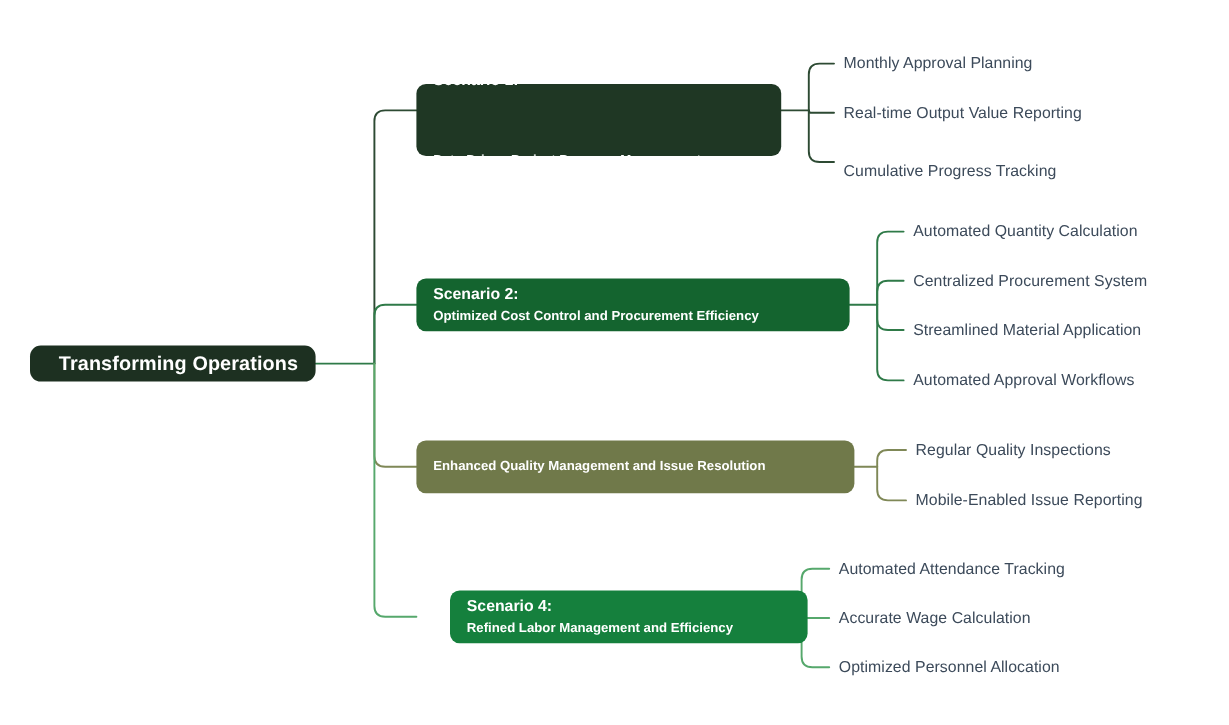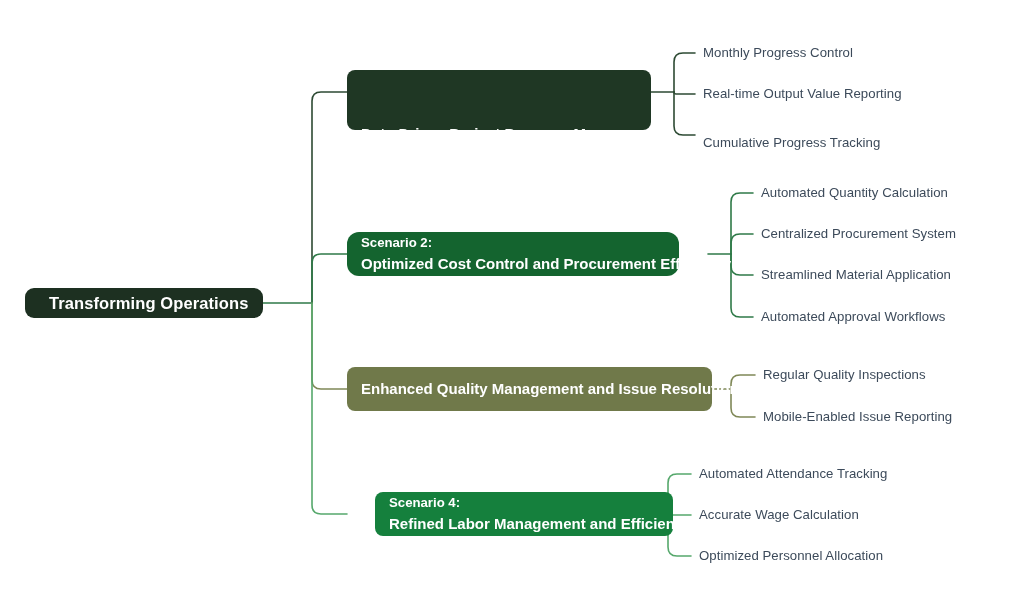--- a/index.html
+++ b/index.html
@@ -69,21 +69,21 @@
     border-radius: 8px;
   }
   .branch-line1 {
     font-size: 13.2px;
     font-weight: bold;
     line-height: 1.18;
     white-space: nowrap;
     margin-bottom: 5px;
   }
   .branch-line2 {
-    font-size: 15px;
+    font-size: 11px;
     font-weight: bold;
     line-height: 1.18;
     white-space: nowrap;
   }
 
   
   .leaf {
     position: absolute;
     font-size: 13.2px;
     color: #3c4a5a;
@@ -119,24 +119,24 @@
       <path d="M 668 514 V 514 Q 668 515 669 515 H 691" stroke="#56a86c"></path>
       <path d="M 668 514 V 547 Q 668 556 677 556 H 691" stroke="#56a86c"></path>
     </svg>
 <div class="node node-root" style="left: 25px; top: 288px; width: 238px; height: 30px; background: rgb(29, 48, 33);">
       <div class="root-label">Transforming Operations</div>
     </div>
     <div class="node node-branch" style="left: 347px; top: 70px; width: 304px; height: 60px; background: rgb(31, 55, 36); gap: 48px;">
       <div class="branch-line1">Scenario 1:</div>
       <div class="branch-line2">Data-Driven Project Progress Management</div>
     </div>
-    <div class="leaf" style="left: 703px; top: 46px;">Monthly Progress Control</div>
+    <div class="leaf" style="left: 703px; top: 46px;">Monthly Approval Planning</div>
     <div class="leaf" style="left: 703px; top: 87px;">Real-time Output Value Reporting</div>
     <div class="leaf" style="left: 703px; top: 136px;">Cumulative Progress Tracking</div>
-    <div class="node node-branch" style="left: 347px; top: 232px; width: 332px; height: 44px; background: rgb(20, 100, 47); border-radius: 12px;">
+    <div class="node node-branch" style="left: 347px; top: 232px; width: 361px; height: 44px; background: rgb(20, 100, 47);">
       <div class="branch-line1">Scenario 2:</div>
       <div class="branch-line2">Optimized Cost Control and Procurement Efficiency</div>
     </div>
     <div class="leaf" style="left: 761px; top: 186px;">Automated Quantity Calculation</div>
     <div class="leaf" style="left: 761px; top: 268px;">Streamlined Material Application</div>
     <div class="leaf" style="left: 761px; top: 227px;">Centralized Procurement System</div>
     <div class="leaf" style="left: 761px; top: 310px;">Automated Approval Workflows</div>
     <div class="node node-branch" style="left: 347px; top: 367px; width: 365px; height: 44px; background: rgb(112, 121, 74);">
       <div class="branch-line2">Enhanced Quality Management and Issue Resolution</div>
     </div>

